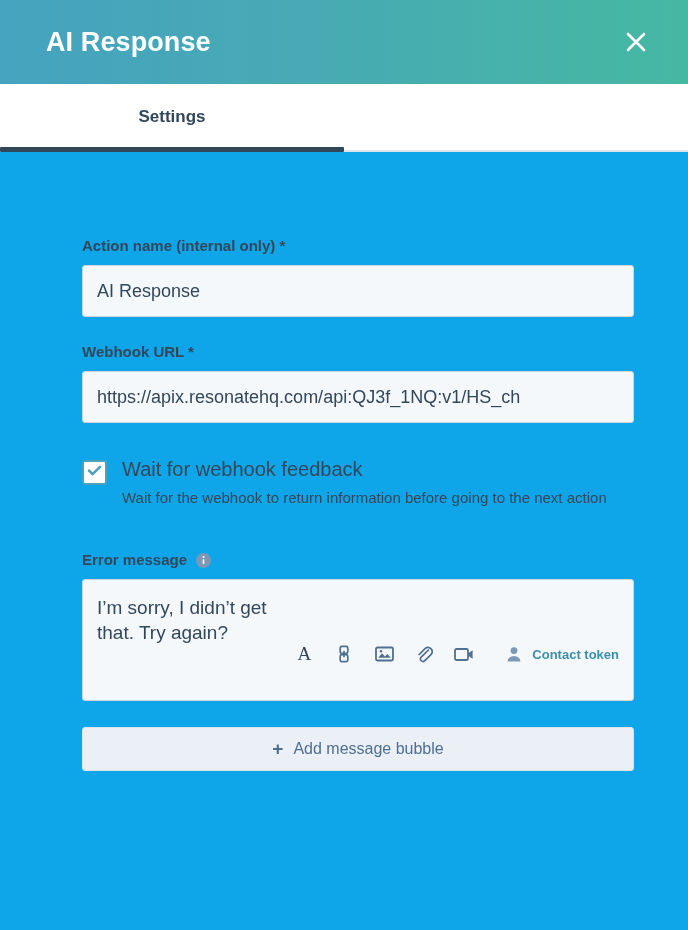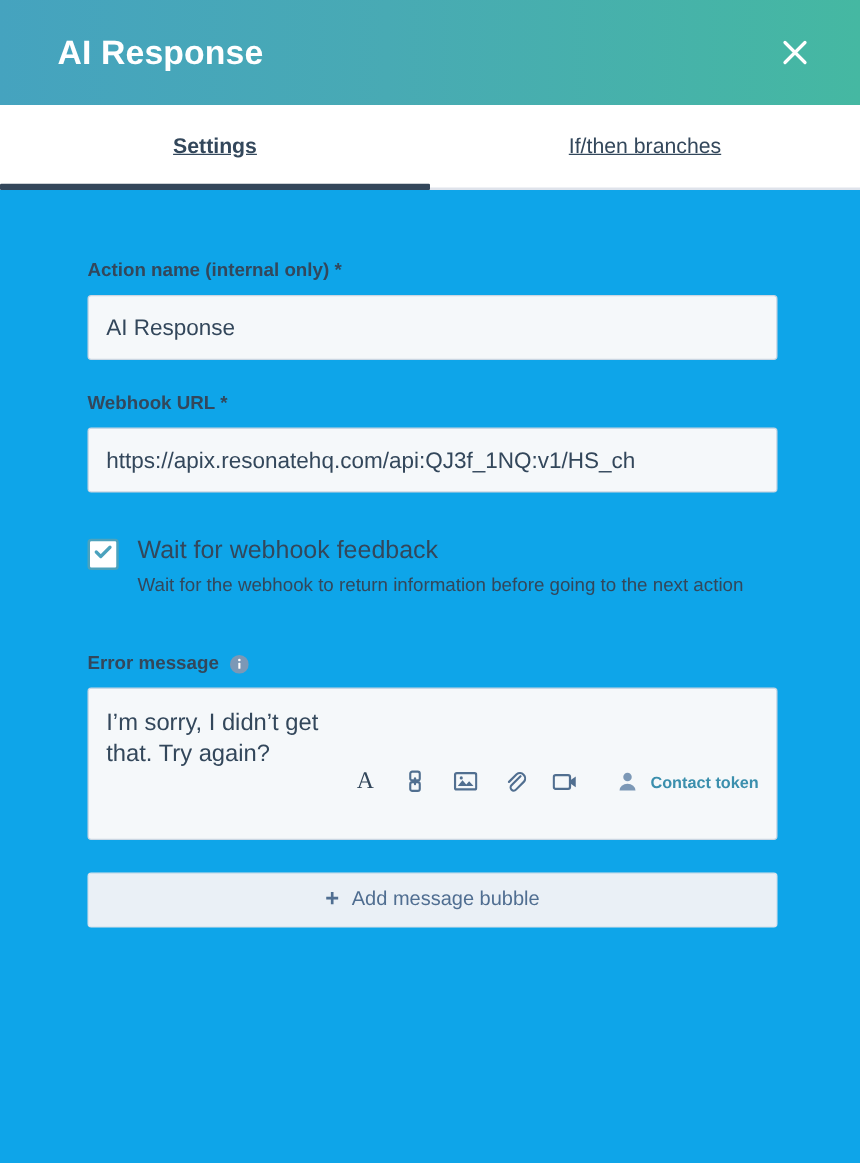--- a/index.html
+++ b/index.html
@@ -73,21 +73,20 @@
     align-items: center;
     justify-content: center;
     cursor: pointer;
     font-size: 17px;
     position: relative;
     background: transparent;
     border: none;
     font-family: inherit;
     color: #33475b;
     padding: 0;
-    text-decoration: underline;
   }
   .tab-settings {
     width: 344px;
     font-weight: bold;
   }
   .tab-branches {
     width: 344px;
     font-weight: normal;
   }
   .tab.active::after {
@@ -97,22 +96,23 @@
     right: 0;
     bottom: -2px;
     height: 5px;
     background: #33475b;
     border-radius: 1px;
   }
 
   
   .form-body {
     flex: 1;
-    padding: 56px 66px 0 70px;
+    padding: 85px 66px 0 70px;
     overflow: hidden;
+    margin-left: 12px;
   }
 
   .field { margin-bottom: 26px; }
 
   .field-label {
     font-size: 15px;
     font-weight: bold;
     color: #33475b;
     margin-bottom: 10px;
     display: flex;
@@ -272,23 +272,20 @@
         <svg width="28" height="28" viewBox="0 0 28 28" aria-hidden="true">
           <path d="M6 6 L22 22 M22 6 L6 22" stroke="#ffffff" stroke-width="2.6" stroke-linecap="round"></path>
         </svg>
       </span>
     </button>
   </div>
 
   <div class="tabs">
     <button class="tab tab-settings active">
       <span>Settings</span>
-    </button>
-    <button class="tab tab-branches">
-      <span>If/then branches</span>
     </button>
   </div>
 
   <div class="form-body">
 
     <div class="field">
       <div class="field-label">Action name (internal only) *</div>
       <div class="text-input">AI Response</div>
     </div>
 

